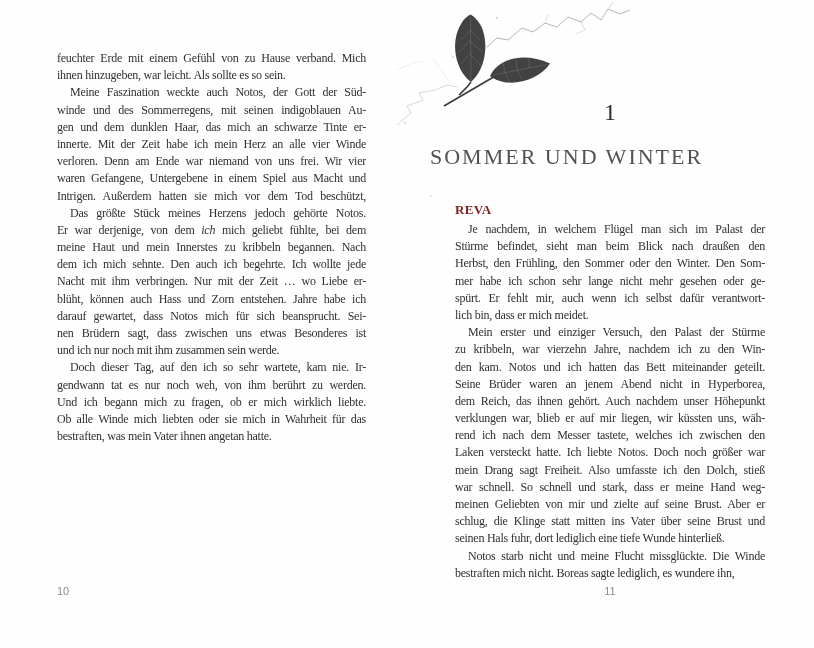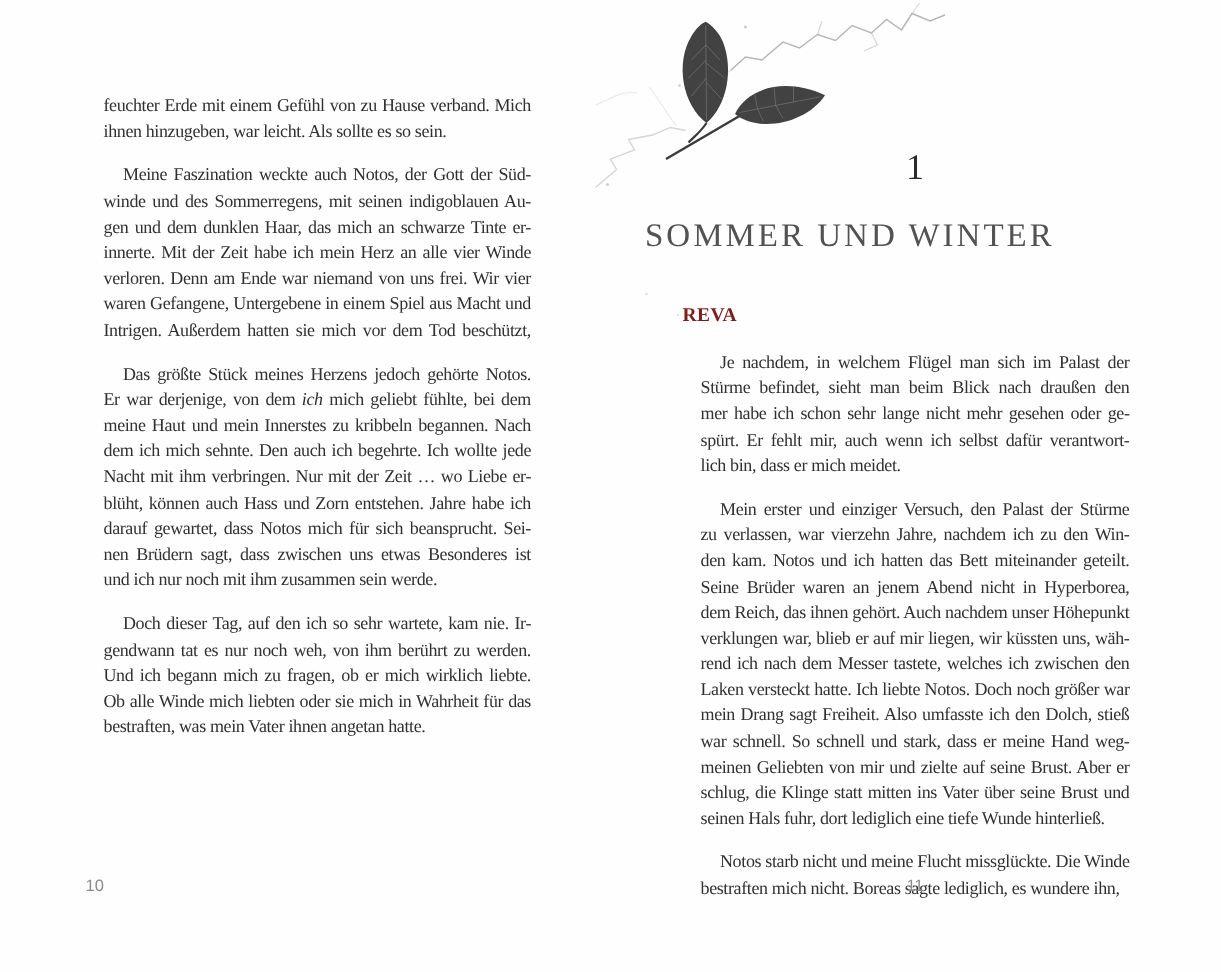--- a/index.html
+++ b/index.html
@@ -11,21 +11,21 @@
     font-family: "Liberation Serif", serif;
   }
   .page { position: absolute; top: 0; bottom: 0; }
   .bodytext {
     position: absolute;
     font-family: "Liberation Serif", serif;
     font-size: 12px;
     color: #303030;
     letter-spacing: -0.25px;
   }
-  .para { margin: 12px; padding: 0; }
+  .para { margin: 0; padding: 0; }
   .line {
     height: 17.2px;
     line-height: 17.2px;
     text-align: justify;
     text-align-last: justify;
     text-justify: inter-word;
     white-space: nowrap;
   }
   .line.last { text-align: left; text-align-last: left; }
   .line.indent { text-indent: 13px; }
@@ -136,27 +136,28 @@
 </div>
 
 <div class="page" style="left:407px; width:407px;"></div>
 <div class="chapter-number">1</div>
 <div class="chapter-title">SOMMER UND WINTER</div>
 <div class="section-label">REVA</div>
 <div class="bodytext" style="left:455px; top:221px; width:310px;">
     <div class="para">
       <div class="line indent">Je nachdem, in welchem Flügel man sich im Palast der</div>
       <div class="line">Stürme befindet, sieht man beim Blick nach draußen den</div>
+      <div class="line">Herbst, den Frühling, den Sommer oder den Winter. Den Som-</div>
       <div class="line">mer habe ich schon sehr lange nicht mehr gesehen oder ge-</div>
       <div class="line">spürt. Er fehlt mir, auch wenn ich selbst dafür verantwort-</div>
       <div class="line last">lich bin, dass er mich meidet.</div>
     </div>
     <div class="para">
       <div class="line indent">Mein erster und einziger Versuch, den Palast der Stürme</div>
-      <div class="line">zu verlassen, war vierzehn Jahre, nachdem ich zu den Win-</div>
+      <div class="line">zu kribbeln, war vierzehn Jahre, nachdem ich zu den Win-</div>
       <div class="line">den kam. Notos und ich hatten das Bett miteinander geteilt.</div>
       <div class="line">Seine Brüder waren an jenem Abend nicht in Hyperborea,</div>
       <div class="line">dem Reich, das ihnen gehört. Auch nachdem unser Höhepunkt</div>
       <div class="line">verklungen war, blieb er auf mir liegen, wir küssten uns, wäh-</div>
       <div class="line">rend ich nach dem Messer tastete, welches ich zwischen den</div>
       <div class="line">Laken versteckt hatte. Ich liebte Notos. Doch noch größer war</div>
       <div class="line">mein Drang sagt Freiheit. Also umfasste ich den Dolch, stieß</div>
       <div class="line">war schnell. So schnell und stark, dass er meine Hand weg-</div>
       <div class="line">meinen Geliebten von mir und zielte auf seine Brust. Aber er</div>
       <div class="line">schlug, die Klinge statt mitten ins Vater über seine Brust und</div>

